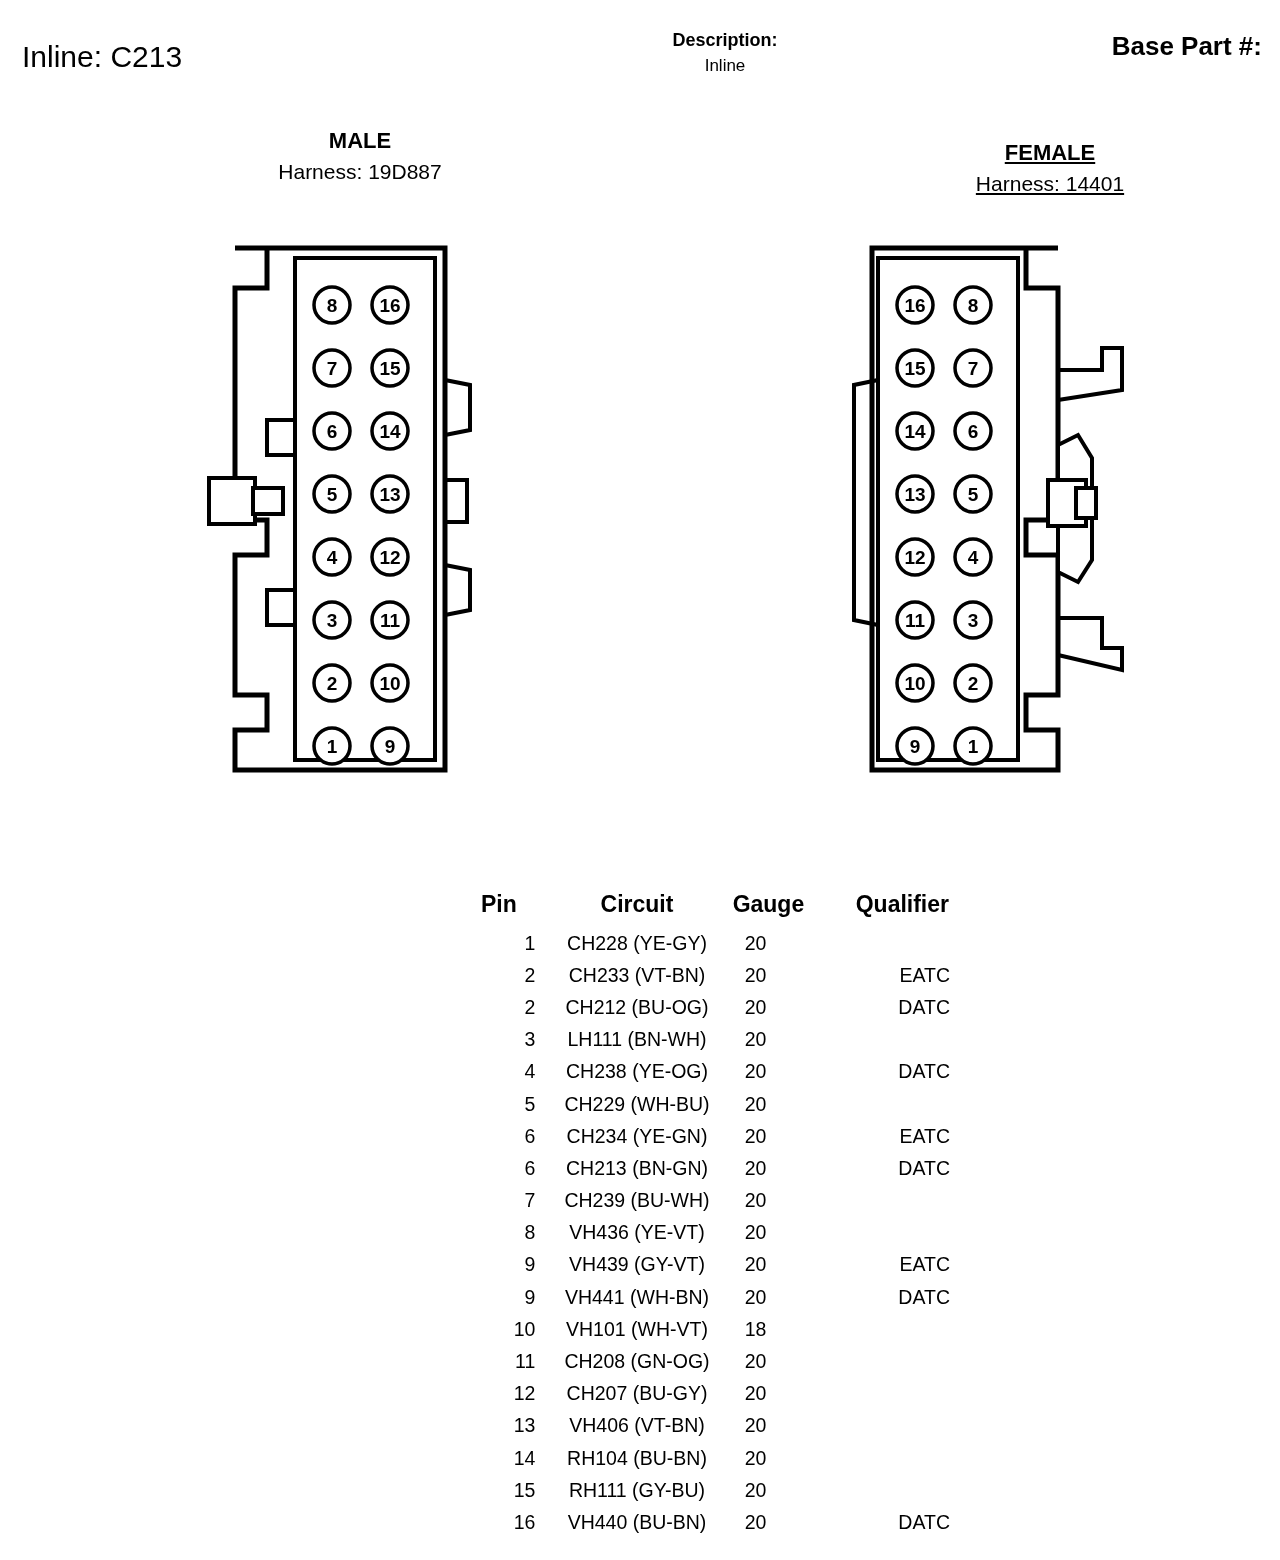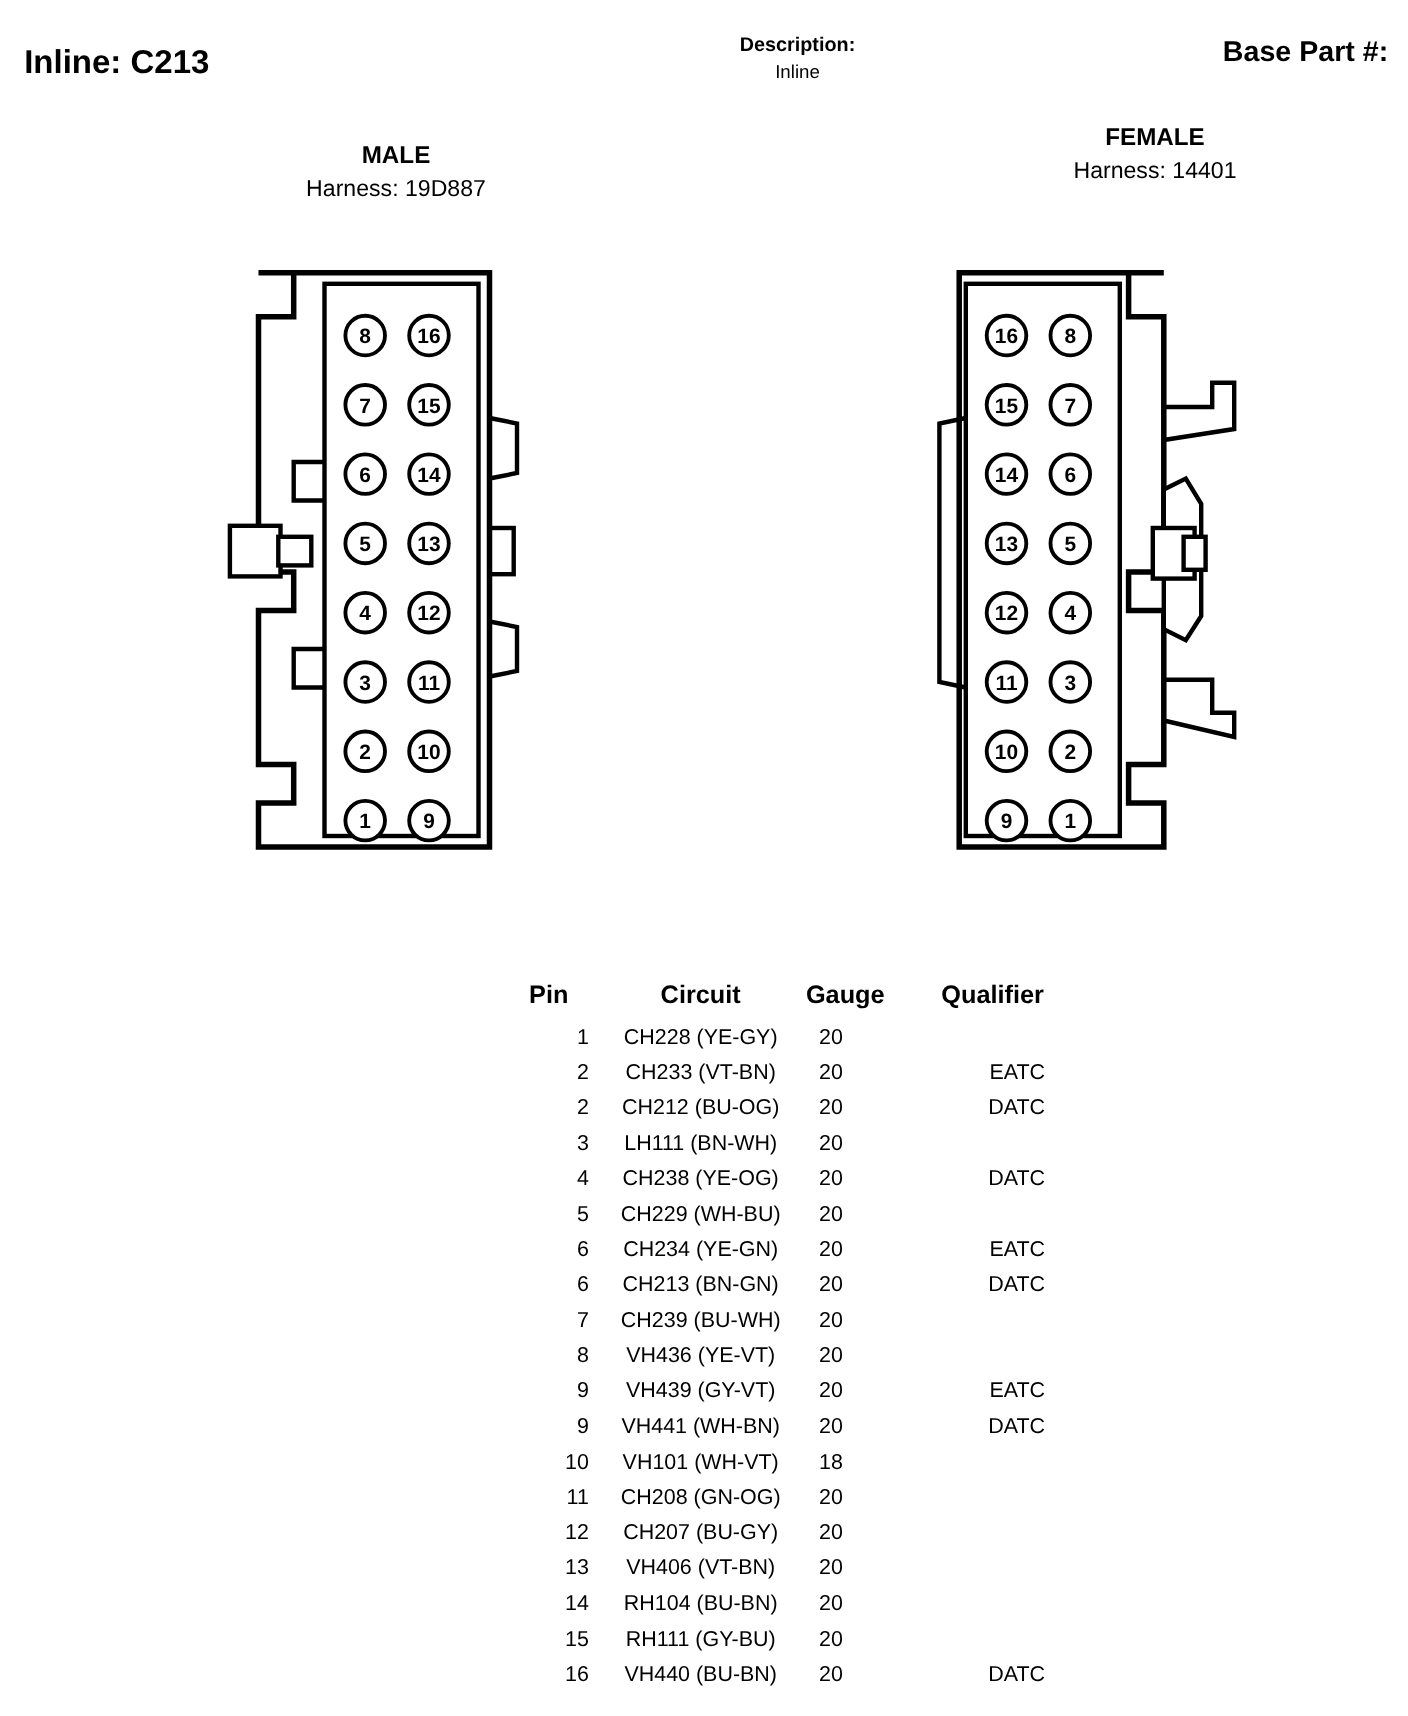--- a/index.html
+++ b/index.html
@@ -21,21 +21,21 @@
     position: absolute;
     top: 0; left: 0;
     width: 1280px;
     height: 110px;
   }
   #inline-title {
     position: absolute;
     left: 22px;
     top: 40px;
     font-size: 30px;
-    font-weight: bold;
+    font-weight: normal;
     letter-spacing: 0px;
   }
   #description-block {
     position: absolute;
     left: 560px;
     top: 30px;
     width: 330px;
     text-align: center;
   }
   #description-label {
@@ -62,21 +62,21 @@
   }
   .conn-caption .gender {
     font-size: 22px;
     font-weight: bold;
   }
   .conn-caption .harness {
     font-size: 21px;
     margin-top: 6px;
   }
   #male-caption { left: 160px; top: 128px; }
-  #female-caption { left: 850px; top: 112px; }
+  #female-caption { left: 850px; top: 140px; text-decoration: underline; }
 
   
   .connector-svg {
     position: absolute;
   }
   #male-connector { left: 195px; top: 230px; }
   #female-connector { left: 830px; top: 230px; }
 
   .pin-num {
     font-family: "Liberation Sans", sans-serif;

